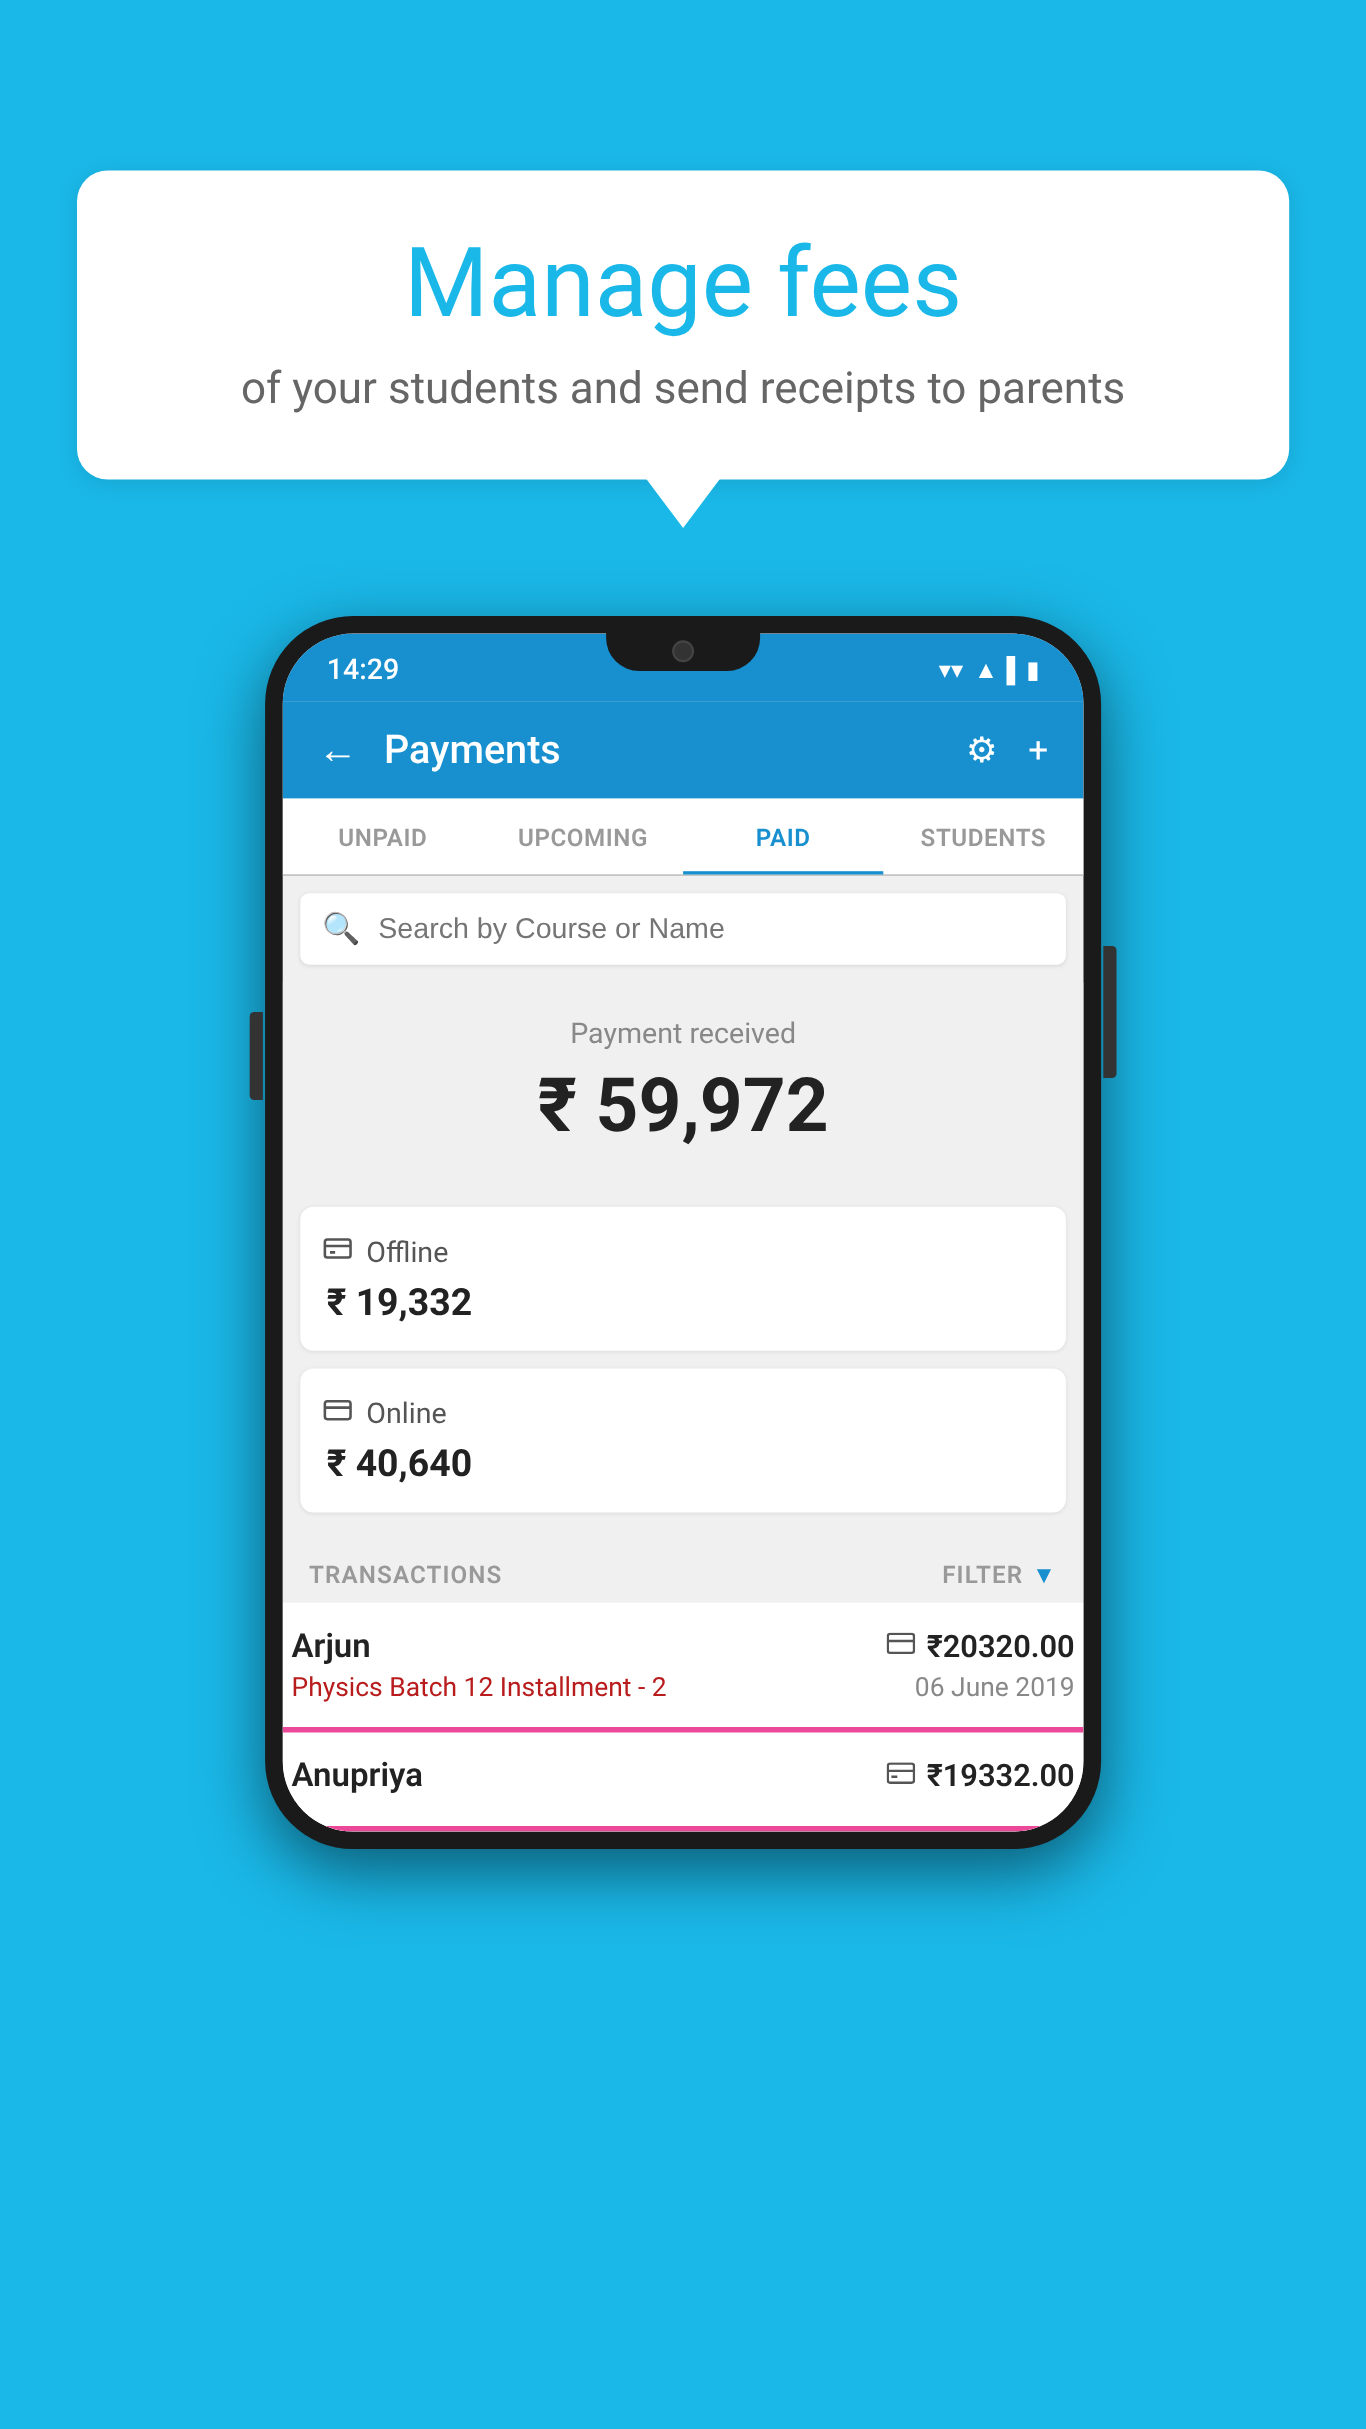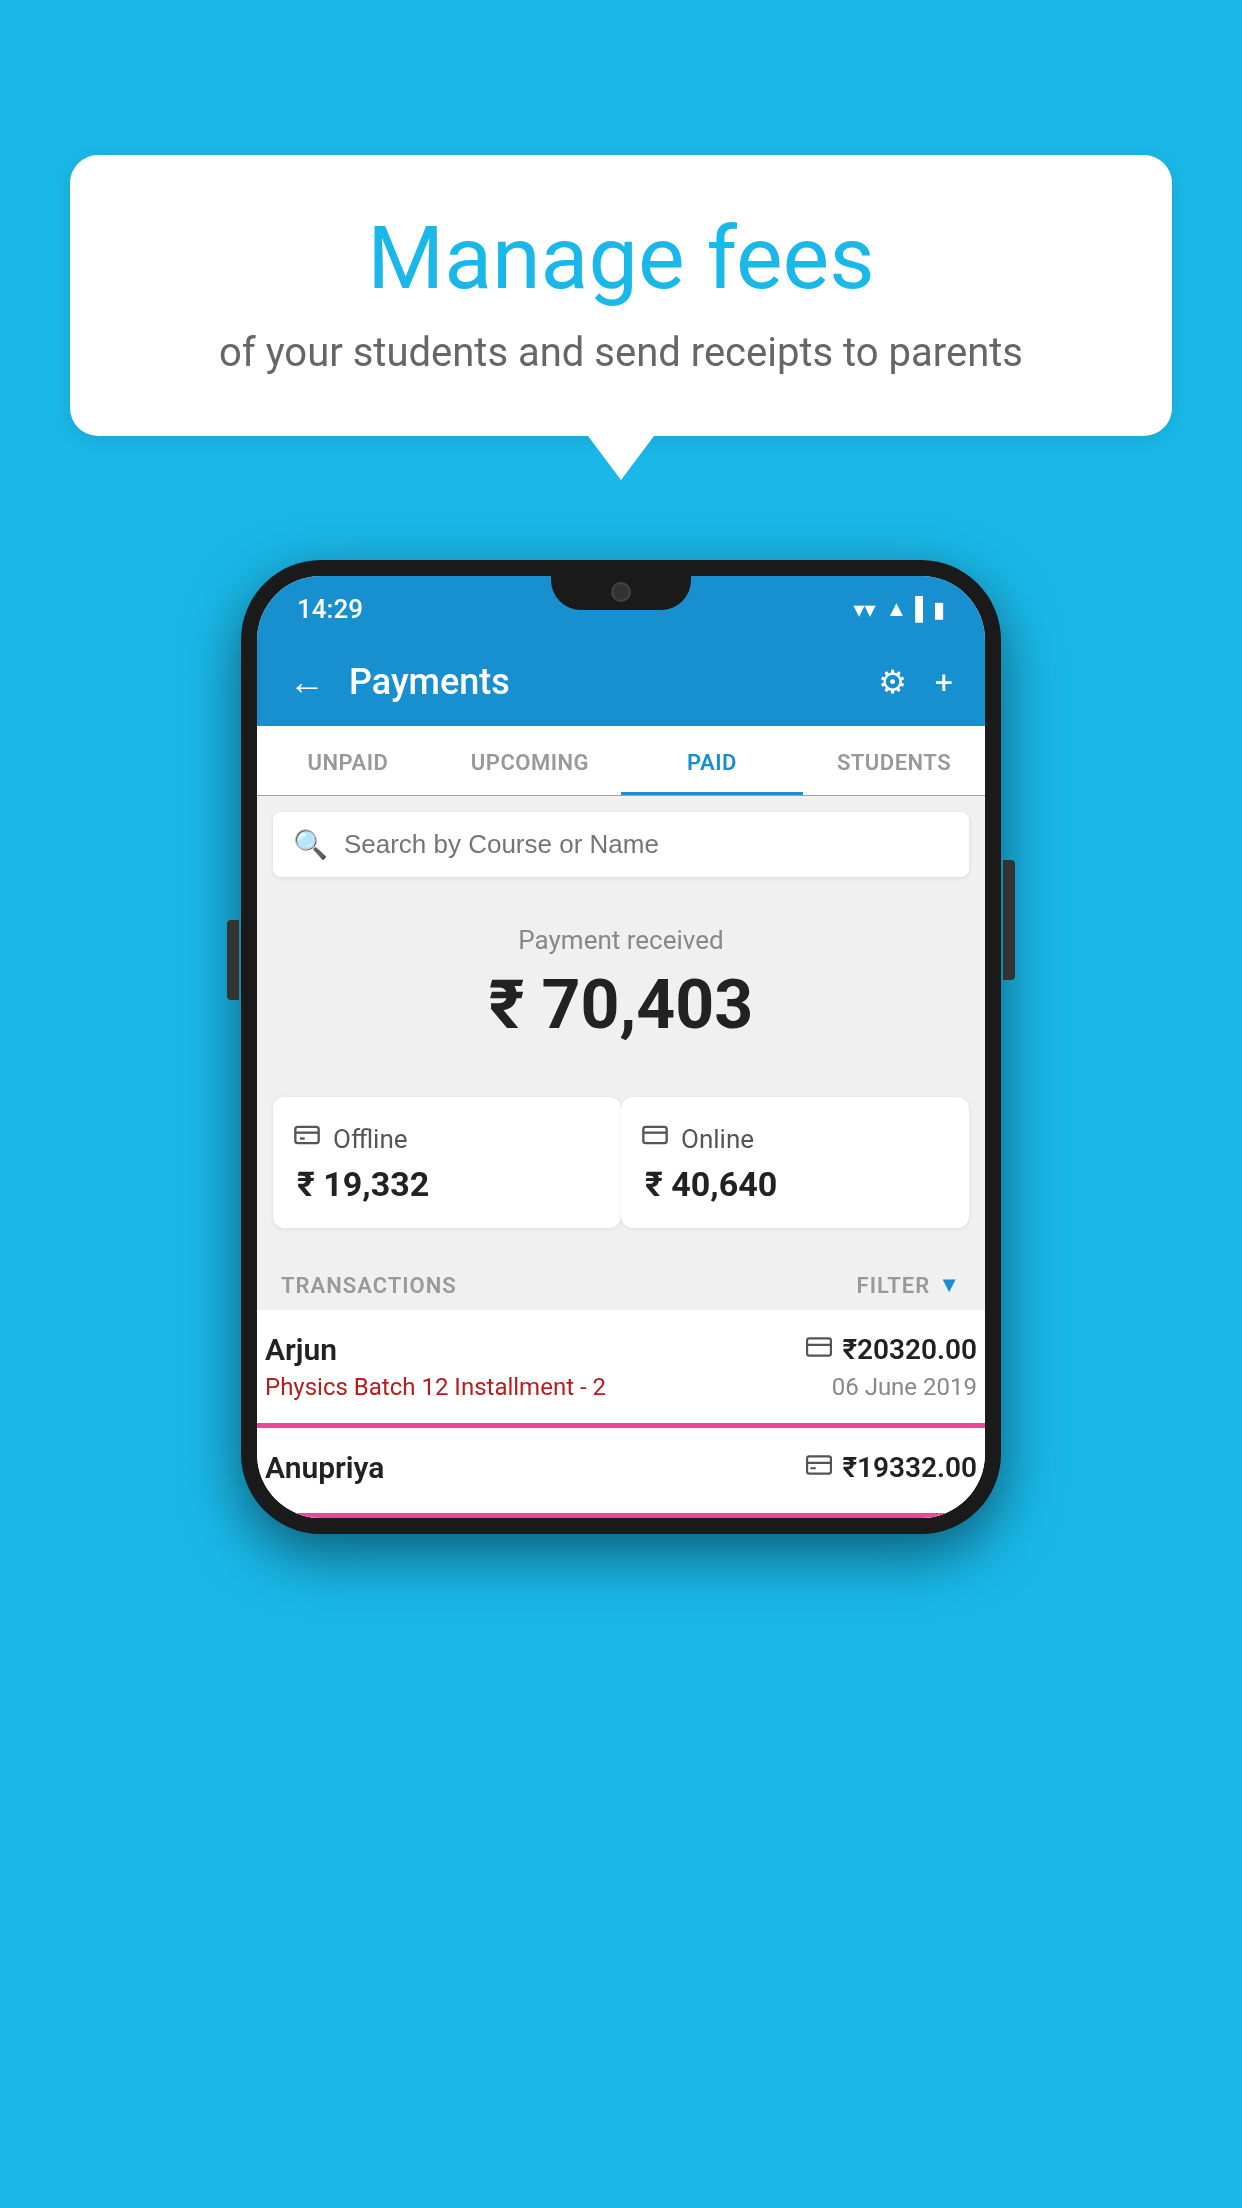--- a/index.html
+++ b/index.html
@@ -241,22 +241,24 @@
     .payment-amount {
       font-size: 68px;
       font-weight: 700;
       color: #222;
       margin-bottom: 24px;
     }
 
     
     .payment-cards {
       display: flex;
+      gap: 16px;
       padding: 0 16px 28px;
       background: #f0f0f0;
+      flex-direction: column;
     }
     .payment-card {
       flex: 1;
       background: white;
       border-radius: 12px;
       padding: 24px 20px;
       display: flex;
       flex-direction: column;
       align-items: flex-start;
       gap: 8px;
@@ -410,21 +412,21 @@
           </div>
         </div>
 
         <div class="search-container">
           <span class="search-icon-el">🔍</span>
           <input class="search-input-el" type="text" style="font-size: 26px; color: rgb(170, 170, 170); border: none; outline: none; background: transparent; width: 100%;" placeholder="Search by Course or Name">
         </div>
 
         <div class="payment-summary">
           <div class="payment-received-label">Payment received</div>
-          <div class="payment-amount">₹ 70,403</div>
+          <div class="payment-amount">₹ 59,972</div>
         </div>
 
         <div class="payment-cards">
           <div class="payment-card">
             <div class="card-row">
               <span class="card-icon">
                 <svg width="28" height="28" viewBox="0 0 24 24" fill="none" stroke="#555" stroke-width="2">
                   <rect x="2" y="5" width="20" height="14" rx="2"></rect>
                   <line x1="2" y1="10" x2="22" y2="10"></line>
                   <line x1="6" y1="15" x2="10" y2="15"></line>

